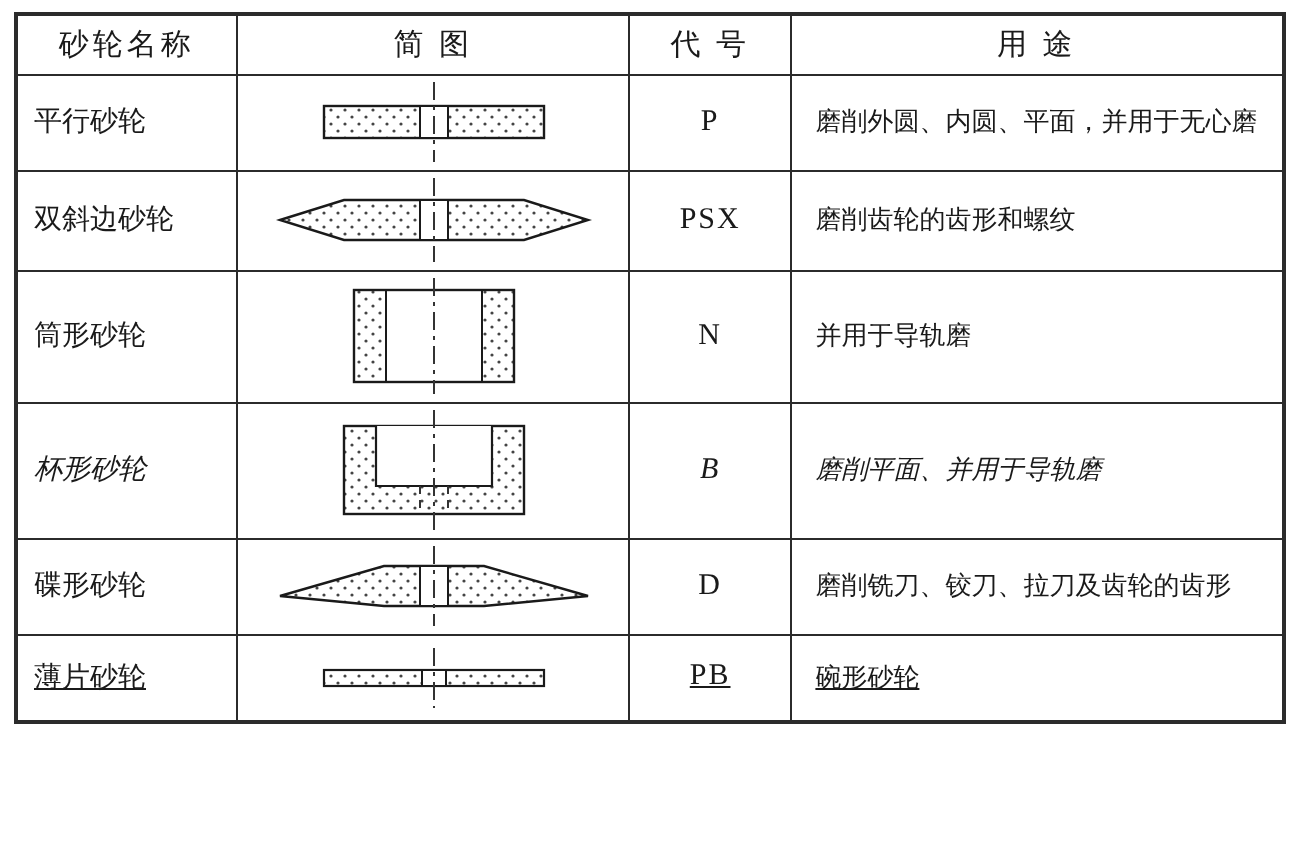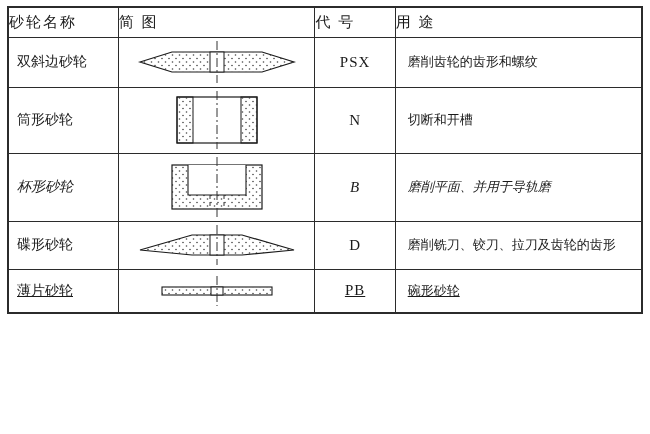--- a/index.html
+++ b/index.html
@@ -30,21 +30,21 @@
   tr.r1{height:48px;}
   tr.r2{height:50px;}
   tr.r3{height:66px;margin-top:36px;}
   tr.r4{height:68px;font-style:italic;}
   tr.r5{height:68px;}
   tr.r6{height:48px;}
   tr.r7{height:44px;text-decoration:underline;}
   th{
     font-weight:normal;
     font-size:15px;
-    text-align:left;
+    text-align:center;
     letter-spacing:2px;
   }
   td.name{
     font-size:14px;
     text-align:left;
     padding-left:8px;
   }
   td.diag{text-align:center;vertical-align:middle;}
   td.code{
     font-size:15px;
@@ -75,20 +75,38 @@
   </colgroup>
 
   <tbody>
       <tr class="hdr">
     <th>砂轮名称</th>
     <th>简 图</th>
     <th>代 号</th>
     <th>用 途</th>
   </tr>
 
+  <tr class="r1">
+    <td class="name">平行砂轮</td>
+    <td class="diag">
+      <svg width="190" height="44" viewBox="0 0 190 44">
+        <defs>
+              <pattern id="p1" width="7" height="7" patternUnits="userSpaceOnUse">
+          <circle cx="1.5" cy="2" r="0.8" fill="#444"></circle>
+                <circle cx="5" cy="5.5" r="0.8" fill="#444"></circle>
+        </pattern>
+            </defs>
+        <rect x="40" y="14" width="110" height="16" fill="url(#p1)" stroke="#1a1a1a" stroke-width="1.2"></rect>
+        <rect class="hub" x="88" y="14" width="14" height="16"></rect>
+        <line class="cl" x1="95" y1="2" x2="95" y2="42"></line>
+      </svg>
+    </td>
+    <td class="code">P</td>
+    <td class="use">磨削外圆、内圆、平面，并用于无心磨</td>
+  </tr>
 
   <tr class="r2">
     <td class="name">双斜边砂轮</td>
     <td class="diag">
       <svg width="190" height="46" viewBox="0 0 190 46">
         <defs>
               <pattern id="p2" width="7" height="7" patternUnits="userSpaceOnUse">
           <circle cx="1.5" cy="2" r="0.8" fill="#444"></circle>
                 <circle cx="5" cy="5.5" r="0.8" fill="#444"></circle>
         </pattern>
@@ -112,21 +130,21 @@
                 <circle cx="5" cy="5.5" r="0.8" fill="#444"></circle>
         </pattern>
             </defs>
         <rect class="outline" x="55" y="8" width="80" height="46"></rect>
         <rect x="55" y="8" width="16" height="46" fill="url(#p3)" stroke="#1a1a1a" stroke-width="1"></rect>
         <rect x="119" y="8" width="16" height="46" fill="url(#p3)" stroke="#1a1a1a" stroke-width="1"></rect>
         <line class="cl" x1="95" y1="2" x2="95" y2="60"></line>
       </svg>
     </td>
     <td class="code">N</td>
-    <td class="use">切断和开槽</td>
+    <td class="use">并用于导轨磨</td>
   </tr>
 
   <tr class="r4">
     <td class="name">杯形砂轮</td>
     <td class="diag">
       <svg width="190" height="64" viewBox="0 0 190 64">
         <defs>
               <pattern id="p4" width="7" height="7" patternUnits="userSpaceOnUse">
           <circle cx="1.5" cy="2" r="0.8" fill="#444"></circle>
                 <circle cx="5" cy="5.5" r="0.8" fill="#444"></circle>

